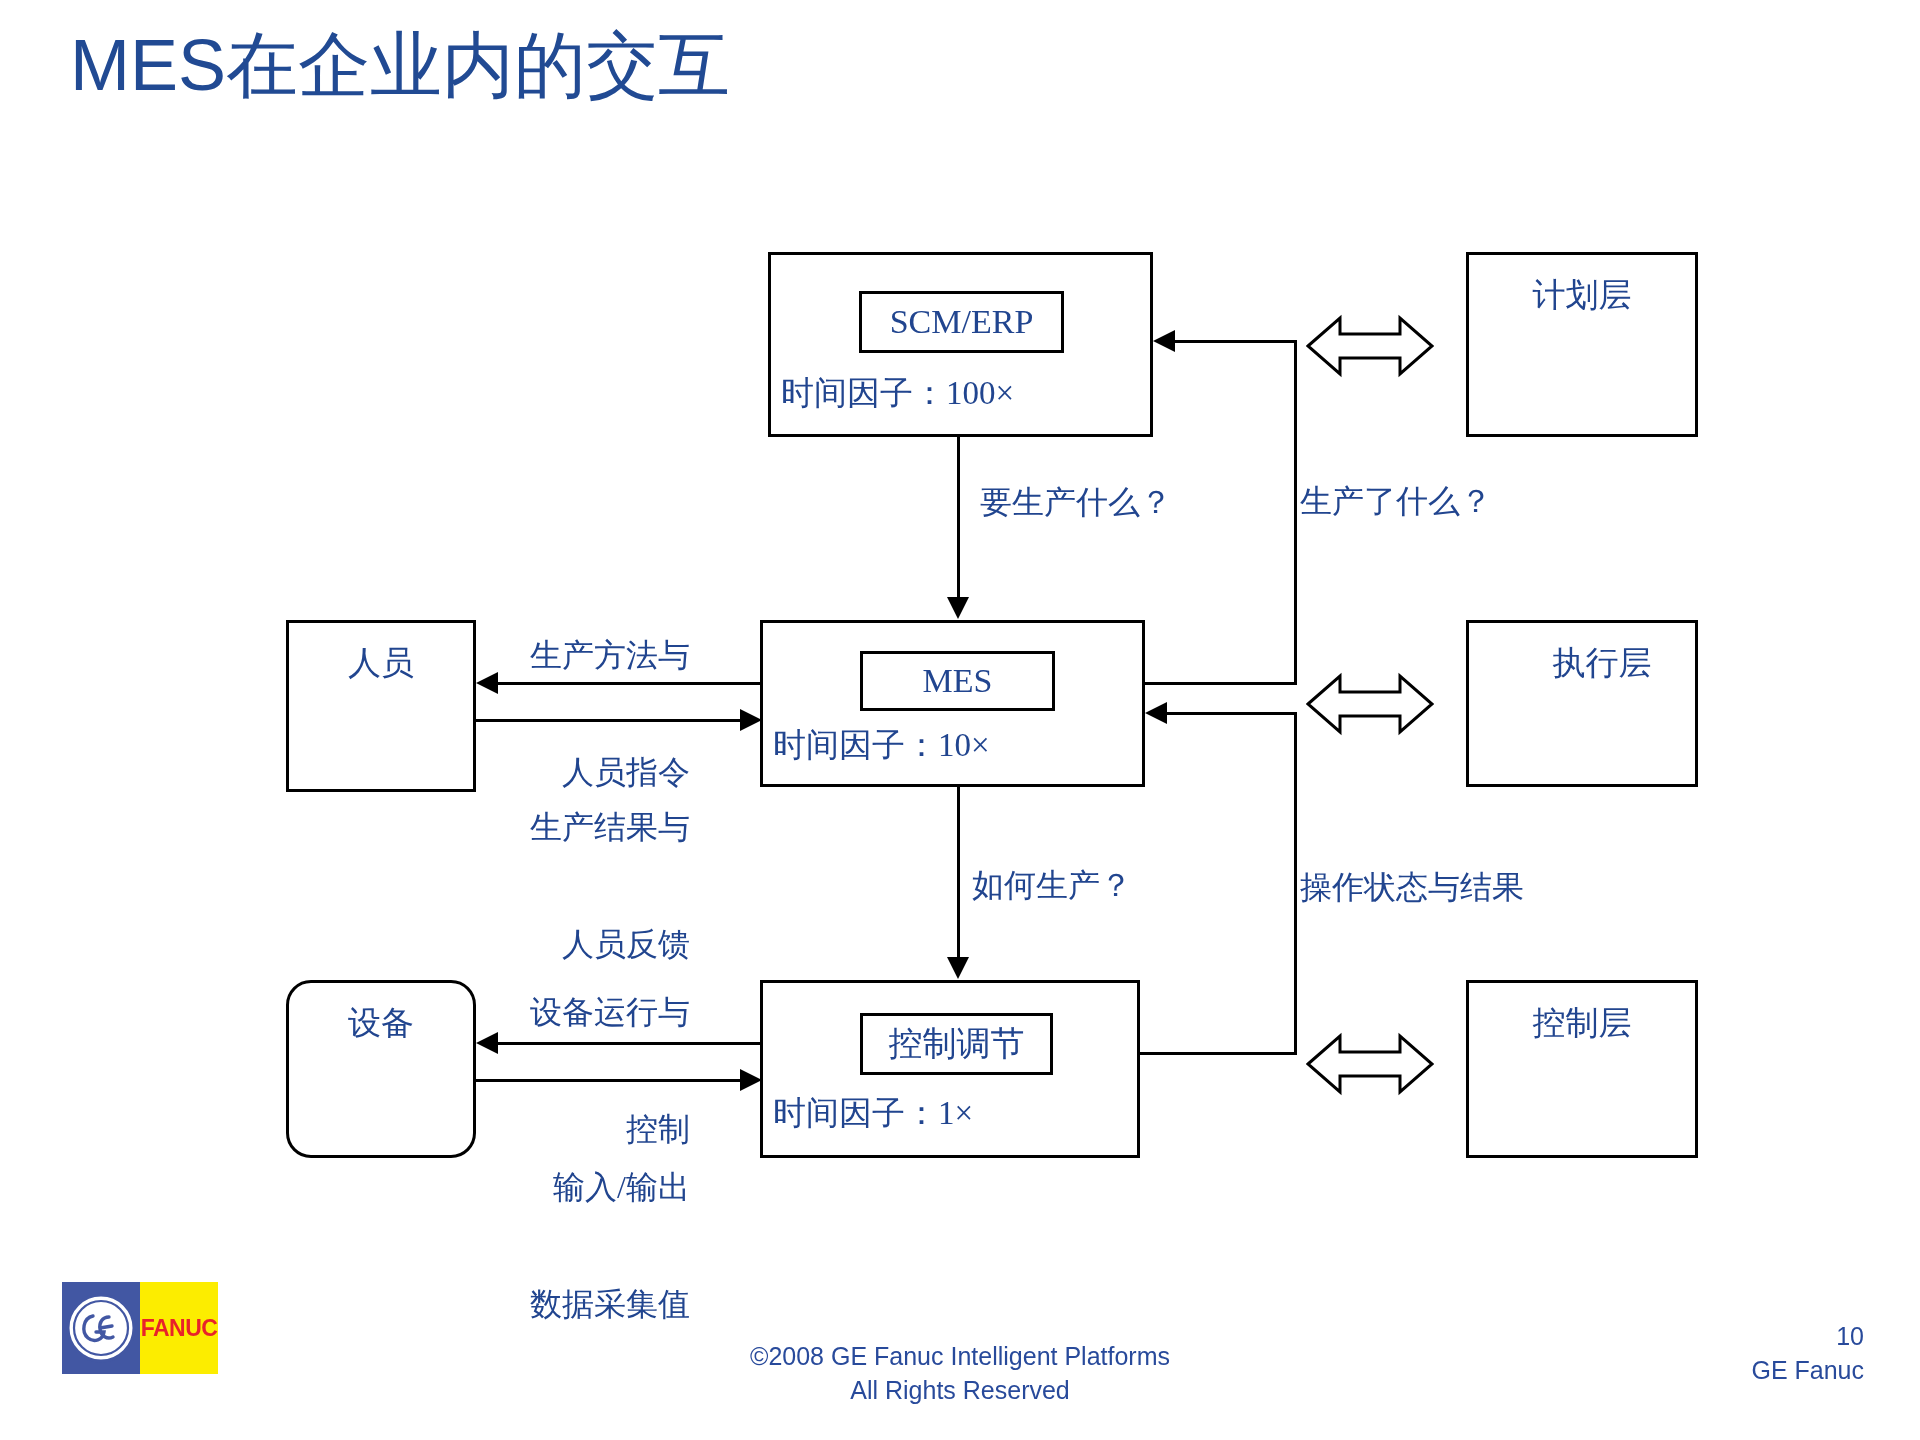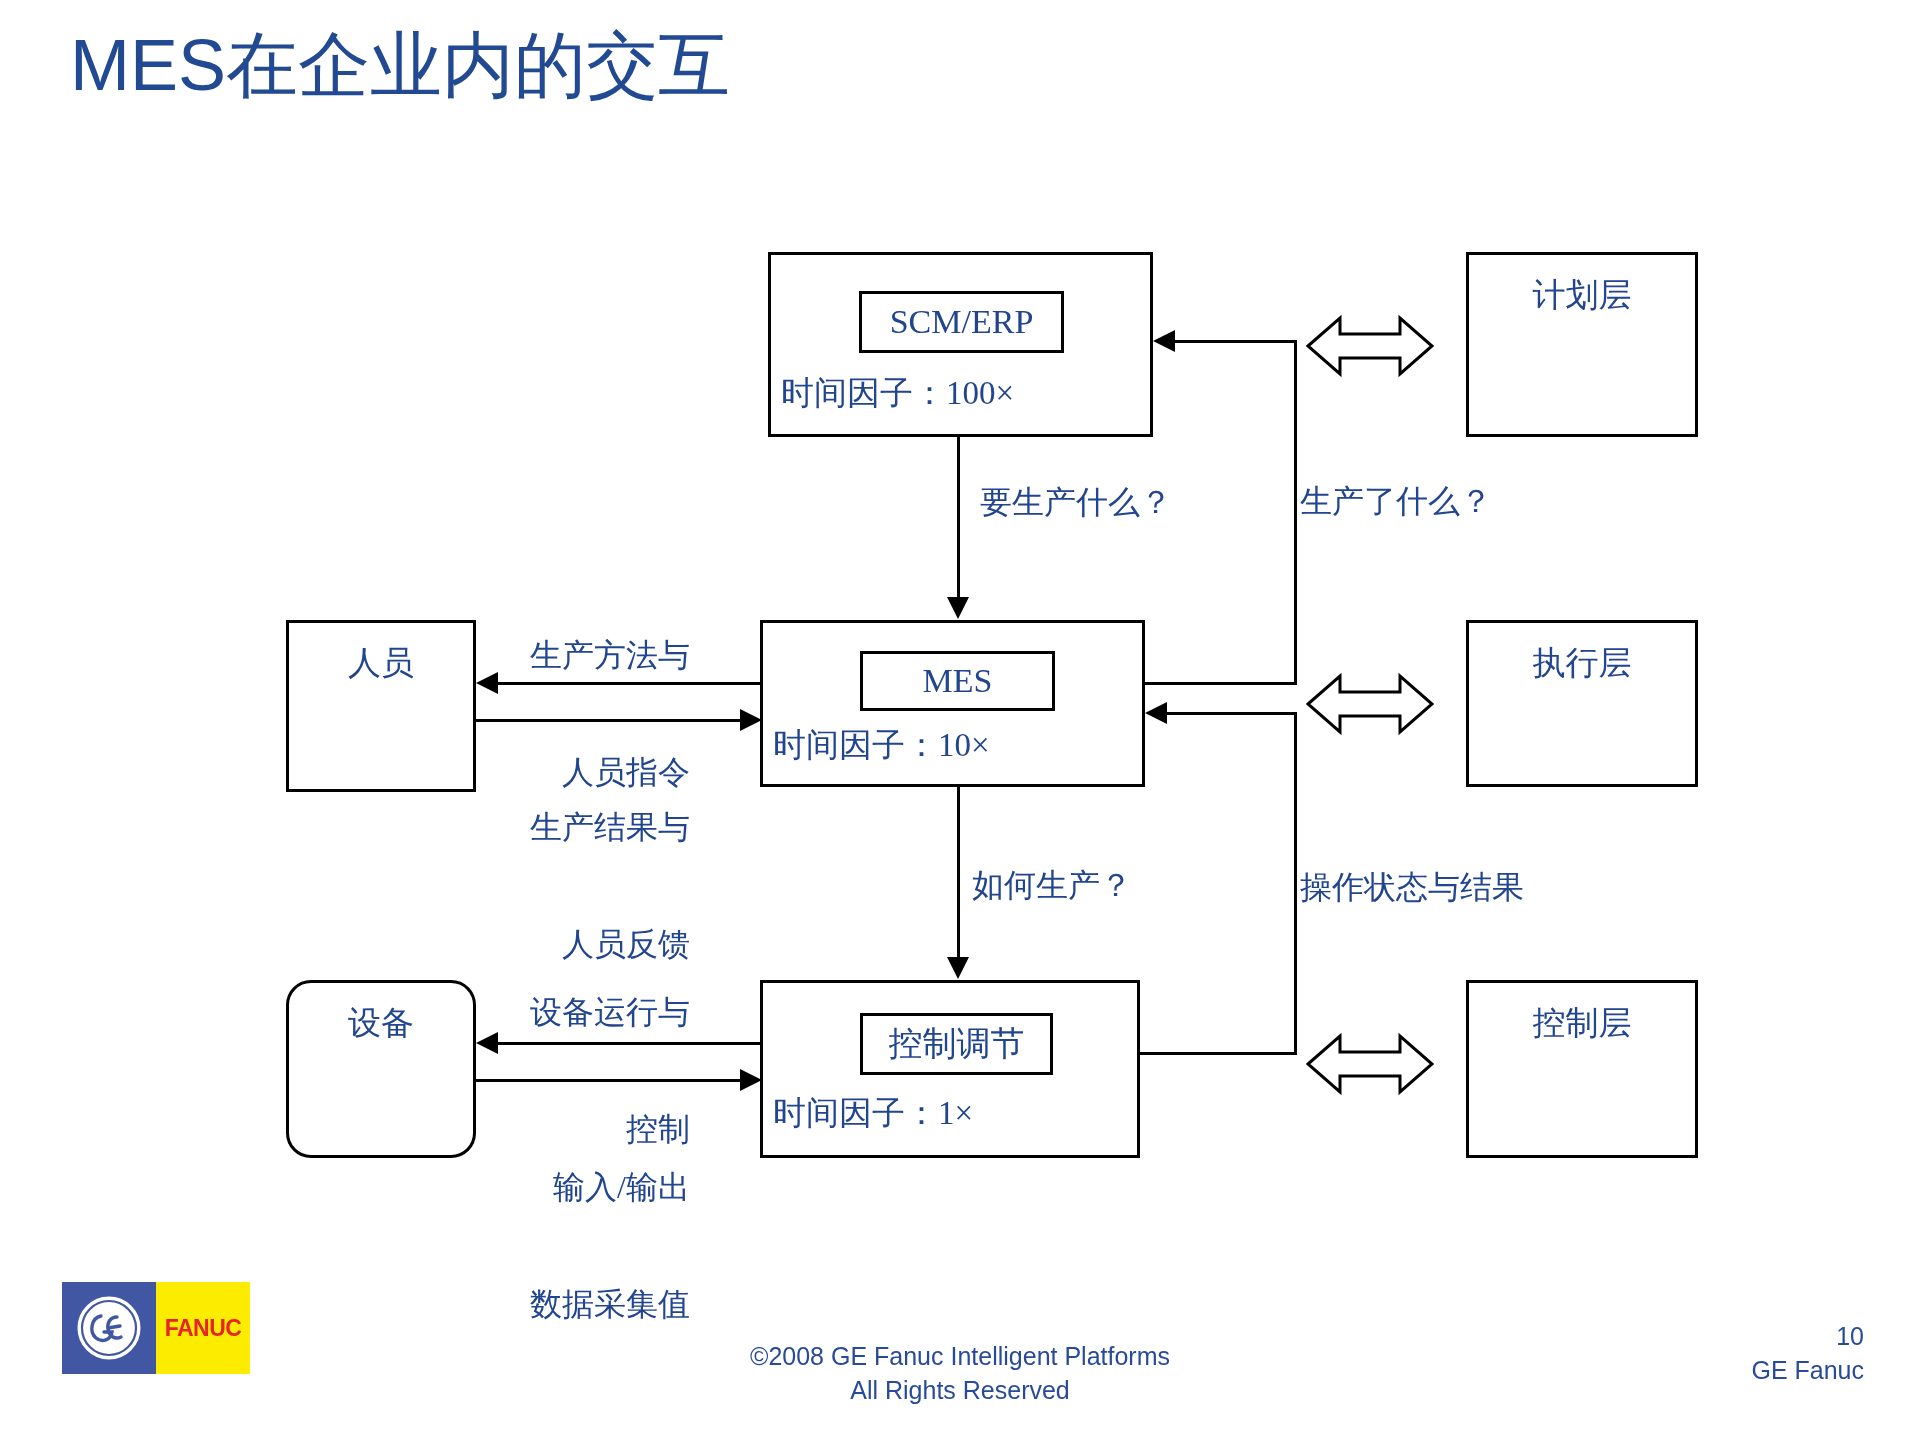--- a/index.html
+++ b/index.html
@@ -86,21 +86,21 @@
     border-right:11px solid transparent;
     border-top:22px solid #000;
   }
 
   .dbl-arrow{position:absolute;}
   .dbl-arrow svg{display:block;}
 
   
   .logo{
     position:absolute;left:62px;top:1282px;
-    width:188px;height:92px;display:flex;
+    width:156px;height:92px;display:flex;
   }
   .logo-blue{
     width:94px;height:92px;background:#4257a3;
     display:flex;align-items:center;justify-content:center;
   }
   .logo-yellow{
     width:94px;height:92px;background:#fced00;
     display:flex;align-items:center;justify-content:center;
   }
   .logo-fanuc{
@@ -143,21 +143,21 @@
   <div class="box" style="left:760px;top:980px;width:380px;height:178px;">
     <div class="inner-label" style="left:97px;top:30px;width:193px;height:62px;">控制调节</div>
     <div class="time-factor" style="left:10px;top:108px;">时间因子：1×</div>
   </div>
 
   <div class="box" style="left:1466px;top:252px;width:232px;height:185px;">
     <div class="side-title" style="top:18px;">计划层</div>
   </div>
 
   <div class="box" style="left:1466px;top:620px;width:232px;height:167px;">
-    <div class="side-title" style="top:18px;">执行层</div>
+    <div class="side-title" style="top:18px;padding-left:20px;">执行层</div>
   </div>
 
   <div class="box" style="left:1466px;top:980px;width:232px;height:178px;">
     <div class="side-title" style="top:18px;">控制层</div>
   </div>
 
   <div class="box" style="left:286px;top:620px;width:190px;height:172px;">
     <div class="side-title" style="top:18px;">人员</div>
   </div>
 

